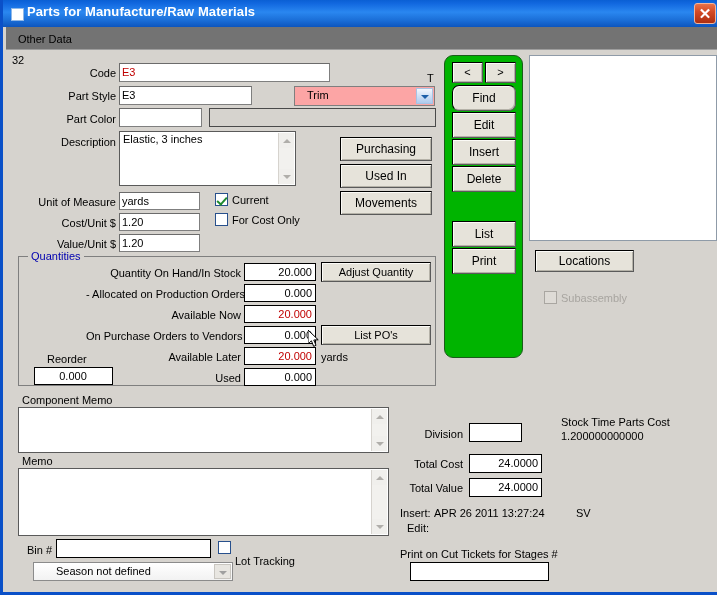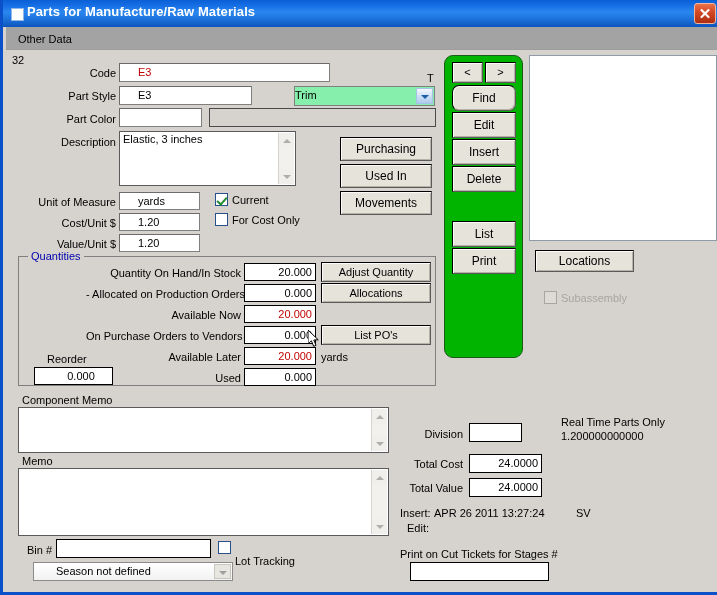--- a/index.html
+++ b/index.html
@@ -67,21 +67,21 @@
     color: #fff;
     font-size: 15px;
     font-weight: bold;
     font-family: "Liberation Sans", sans-serif;
   }
   
   .tabstrip {
     position: absolute;
     left: 3px; top: 27px;
     width: 711px; height: 23px;
-    background: #a3a3a3;
+    background: #737373;
     border-bottom: 1px solid #9d9d9d;
     box-sizing: border-box;
   }
   .tab {
     position: absolute;
     left: 6px; top: 4px;
     padding: 0 6px;
     font-size: 11px;
     color: #000;
     line-height: 16px;
@@ -106,38 +106,38 @@
   .fld {
     position: absolute;
     box-sizing: border-box;
     background: #ffffff;
     border: 1px solid #7f7f7f;
     border-top-color: #6b6b6b;
     border-left-color: #6b6b6b;
     font-family: "Liberation Sans", sans-serif;
     font-size: 11px;
     color: #000;
-    padding: 0 18px;
+    padding: 0 2px;
     line-height: 15px;
     overflow: hidden;
     white-space: nowrap;
   }
   .fld.num { text-align: right; padding-right: 3px; }
   .fld.red { color: #c00000; }
   .fld.disabled { background: #d6d3ce; border: 1px solid #4a4a4a; }
   .fld.thin { border: 1px solid #000; }
   
   .combo {
     position: absolute;
     box-sizing: border-box;
-    background: #86efac;
+    background: #fca5a5;
     border: 1px solid #7f7f7f;
     font-size: 11px;
     line-height: 17px;
-    padding-left: 0;
+    padding-left: 12px;
     overflow: hidden;
     white-space: nowrap;
     cursor: pointer;
   }
   .combo .arrowbox {
     position: absolute;
     right: 1px; top: 1px;
     width: 17px; bottom: 1px;
     background: linear-gradient(180deg,#f4f8fd 0%, #cfe0f5 50%, #aecbee 100%);
     border: 1px solid #a6c3e4;
@@ -338,21 +338,20 @@
 
     <div class="group" style="left:12px; top:206px; width:418px; height:130px;"></div>
     <div class="group-title" style="left:22px; top:200px;">Quantities</div>
 
     <div class="lbl r" style="left:80px; top:217px; width:155px;">Quantity On Hand/In Stock</div>
     <div class="fld num thin" style="left:238px; top:213px; width:72px; height:18px; line-height:16px;">20.000</div>
     <div class="btn" style="left:315px; top:212px; width:110px; height:20px; line-height:18px;">Adjust Quantity</div>
 
     <div class="lbl r" style="left:80px; top:238px; width:155px;">- Allocated on Production Orders</div>
     <div class="fld num thin" style="left:238px; top:234px; width:72px; height:18px; line-height:16px;">0.000</div>
-    <div class="btn" style="left:315px; top:233px; width:110px; height:20px; line-height:18px;">Allocations</div>
 
     <div class="lbl r" style="left:80px; top:259px; width:155px;">Available Now</div>
     <div class="fld num thin red" style="left:238px; top:255px; width:72px; height:18px; line-height:16px;">20.000</div>
 
     <div class="lbl r" style="left:80px; top:280px; width:155px;">On Purchase Orders to Vendors</div>
     <div class="fld num thin" style="left:238px; top:276px; width:72px; height:18px; line-height:16px;">0.000</div>
     <div class="btn" style="left:315px; top:275px; width:110px; height:20px; line-height:18px;">List PO's</div>
 
     <div class="lbl r" style="left:80px; top:301px; width:155px;">Available Later</div>
     <div class="fld num thin red" style="left:238px; top:297px; width:72px; height:18px; line-height:16px;">20.000</div>
@@ -412,21 +411,21 @@
 
     <div class="lbl r" style="left:395px; top:378px; width:62px;">Division</div>
     <div class="fld thin" style="left:463px; top:373px; width:53px; height:19px; line-height:17px;"></div>
 
     <div class="lbl r" style="left:395px; top:408px; width:62px;">Total Cost</div>
     <div class="fld num thin" style="left:463px; top:404px; width:73px; height:19px; line-height:17px;">24.0000</div>
 
     <div class="lbl r" style="left:390px; top:432px; width:67px;">Total Value</div>
     <div class="fld num thin" style="left:463px; top:428px; width:73px; height:19px; line-height:17px;">24.0000</div>
 
-    <div class="lbl" style="left:555px; top:366px;">Real Time Parts Only</div>
+    <div class="lbl" style="left:555px; top:366px;">Stock Time Parts Cost</div>
     <div class="lbl" style="left:555px; top:380px;">1.200000000000</div>
 
     <div class="lbl" style="left:394px; top:457px;">Insert:</div>
     <div class="lbl" style="left:428px; top:457px;">APR 26 2011  13:27:24</div>
     <div class="lbl" style="left:570px; top:457px;">SV</div>
     <div class="lbl" style="left:401px; top:472px;">Edit:</div>
     <div class="lbl" style="left:428px; top:472px;"></div>
 
     <div class="lbl" style="left:394px; top:498px;">Print on Cut Tickets for Stages #</div>
     <div class="fld thin" style="left:404px; top:512px; width:139px; height:19px; line-height:17px;"></div>

